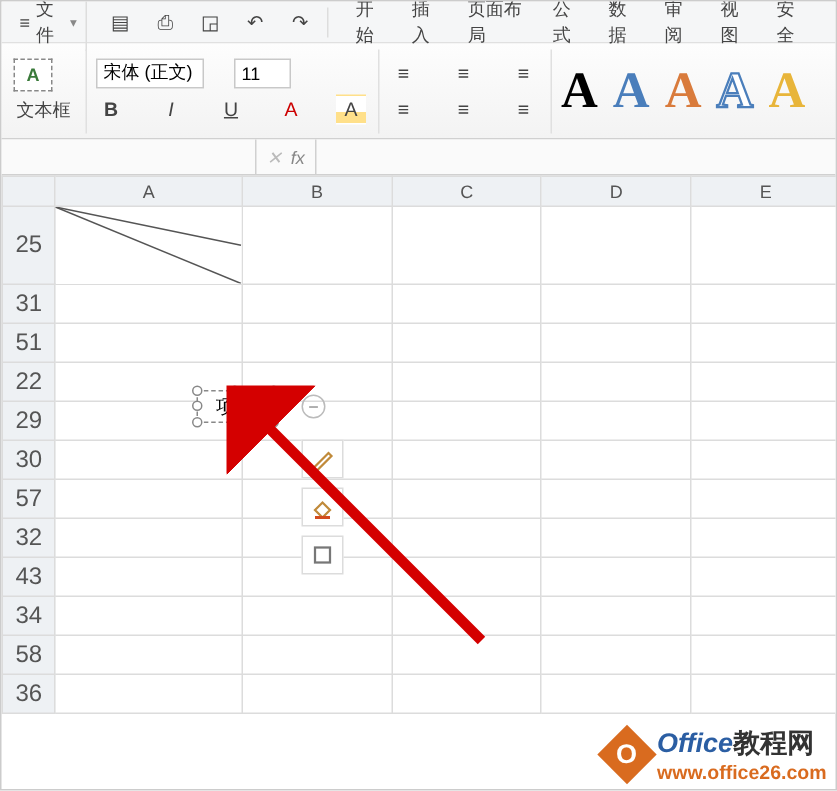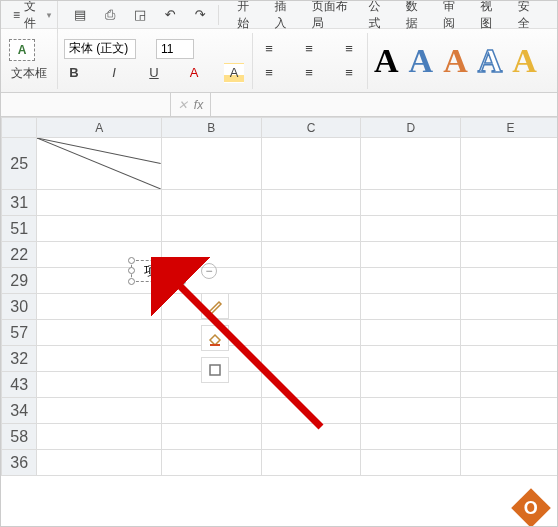--- a/index.html
+++ b/index.html
@@ -497,14 +497,18 @@
   <line x1="170" y1="170" x2="20" y2="20" stroke="#d40000" stroke-width="7" marker-end="url(#ah)"></line>
 </svg>
 
 </div>
 
 <div class="watermark">
   <div class="logo">
       <span>O</span>
     </div>
   <div>
+    <div class="wm-text1">
+      <span>Office</span><span class="cn">教程网</span>
+    </div>
+    <div class="wm-text2">www.office26.com</div>
   </div>
 </div>
 
 </body></html>

